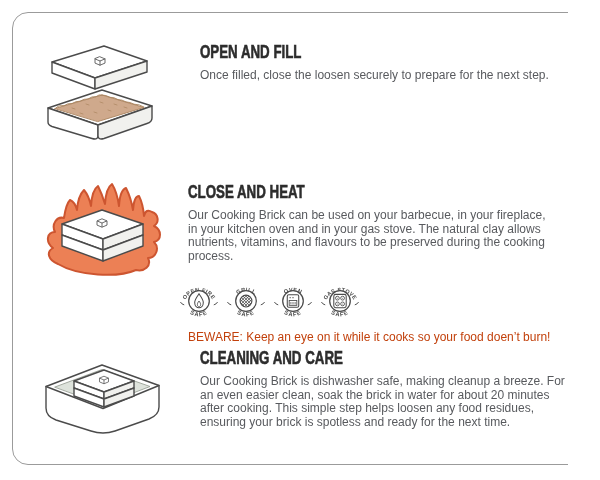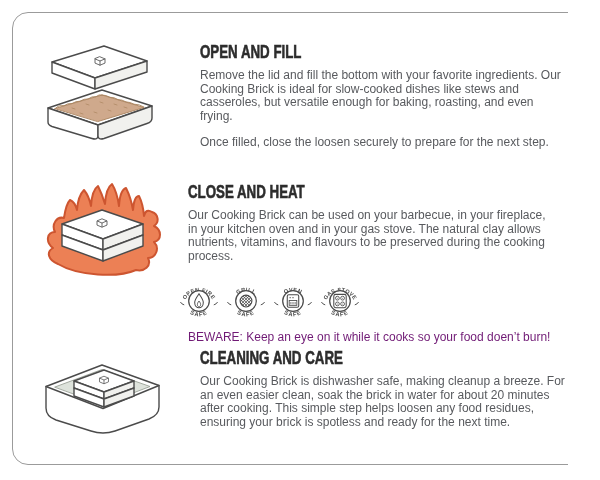--- a/index.html
+++ b/index.html
@@ -6,21 +6,21 @@
   .canvas{position:relative;width:568px;height:480px;background:#ffffff;overflow:hidden;
           font-family:"Liberation Sans",sans-serif;}
   .frame{position:absolute;left:12px;top:12px;width:573px;height:453px;
          border:1.5px solid #9b9b9b;border-radius:16px;box-sizing:border-box;}
   .sec-text{position:absolute;width:368px;}
   .sec-heading{font-weight:700;font-size:19px;line-height:20px;color:#2d2d2d;
                -webkit-text-stroke:0.6px #2d2d2d;white-space:nowrap;
                transform:scaleX(0.7);transform-origin:0 50%;margin:0 0 7px 0;}
   .sec-body{font-size:12px;line-height:13.5px;color:#585a5e;margin:0 0 13px 0;}
   .sec-body:last-child{margin-bottom:0;}
-  .warning{font-size:12px;line-height:13.5px;color:#701a75;margin:6px 0 0 0;white-space:nowrap;}
+  .warning{font-size:12px;line-height:13.5px;color:#c2410c;margin:6px 0 0 0;white-space:nowrap;}
   .ill{position:absolute;}
   .badges{display:flex;gap:5px;margin:2px 0 0 -10px;}
   .badge{width:42px;height:46px;}
   .badge svg{display:block;}
   .arc-text{font-family:"Liberation Sans",sans-serif;font-weight:700;fill:#4a4a4a;}
 </style>
 </head>
 <body>
 
 <div class="canvas">
@@ -54,21 +54,20 @@
         <path d="M13,66.5 L60,53 L102,65.5 L56,79.5 Z" fill="#cfa98c" stroke="#a9835f" stroke-width="0.9"></path>
         <path d="M14,66 Q16,63 22,63.7 Q26,61 30,61.5 Q34,59 38,59.2 Q42,56.5 46,57 Q50,54 54,54.7 Q57,52 60,53" fill="none" stroke="#a9835f" stroke-width="0.9"></path>
         <path d="M60,53 Q64,53 68,55.3 Q72,55 76,57.6 Q80,57.5 84,59.9 Q88,60 92,62.2 Q97,62 102,65" fill="none" stroke="#a9835f" stroke-width="0.9"></path>
         <path d="M30,66 l3,1 M44,62 l3,1 M58,60 l3,1 M72,62 l3,1 M52,70 l3,1 M66,68 l3,1 M38,71 l3,1 M82,65 l3,1" fill="none" stroke="#b08a66" stroke-width="0.8"></path>
       </g>
     </g>
   </svg>
 
   <div class="sec-text" style="left:200px;top:42px">
     <h2 class="sec-heading">OPEN AND FILL</h2>
-    <p class="sec-body">Remove the lid and fill the bottom with your favorite ingredients. Our Cooking Brick is ideal for slow-cooked dishes like stews and casseroles, but  versatile enough for baking, roasting, and even frying.</p>
     <p class="sec-body">Once filled, close the loosen securely to prepare for the next step.</p>
   </div>
 
   <svg class="ill" style="left:40px;top:178px" width="125" height="105" viewBox="0 0 125 105">
     <g>
       <path d="M18,86
                C8,82 6,74 13,70 C5,64 7,54 15,54 C11,46 17,38 24,40
                Q26,26 30,22 Q35,24 37,32
                Q38,18 44,12 Q49,18 51,28
                Q52,12 58,8 Q62,16 65,26

